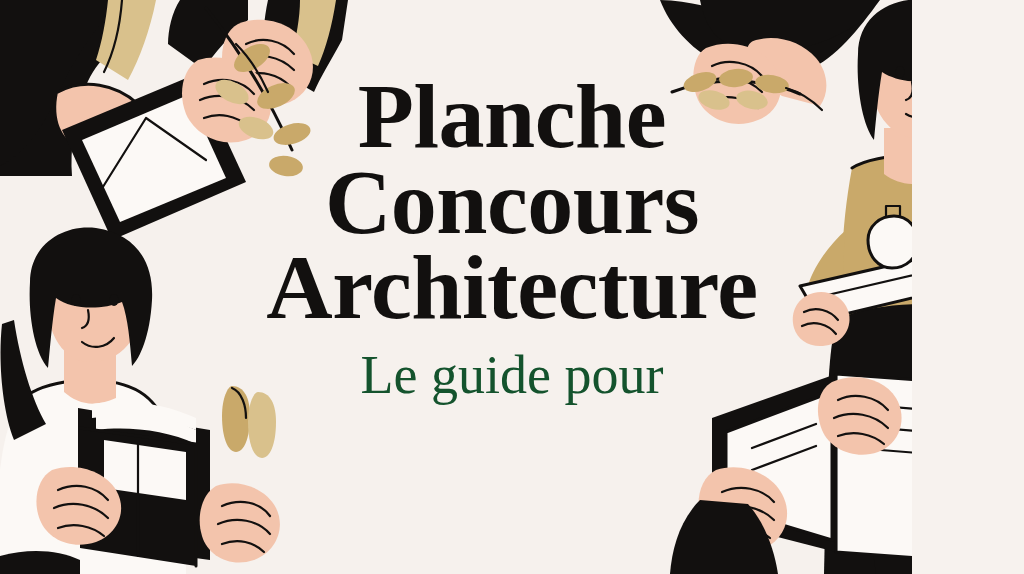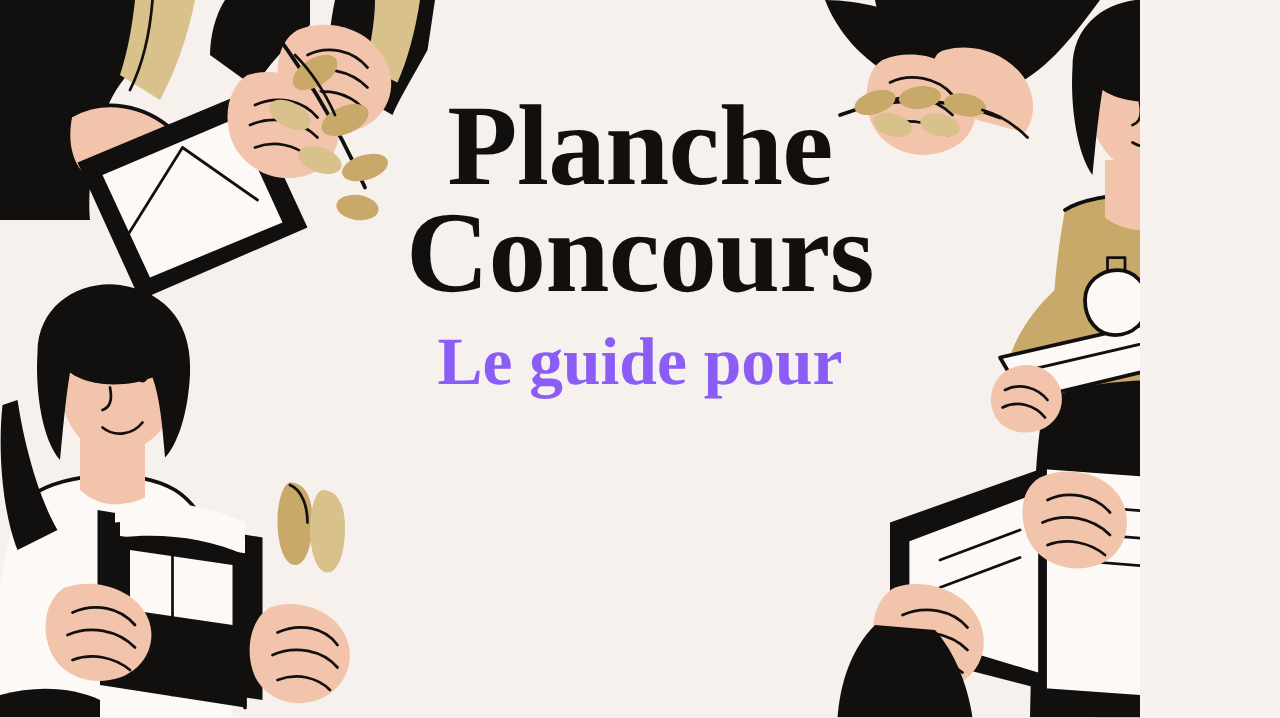--- a/index.html
+++ b/index.html
@@ -37,22 +37,22 @@
     color: #12100f;
     letter-spacing: -0.5px;
     line-height: 0.93;
     white-space: nowrap;
   }
   #title-1 { font-size: 92px; }
   #title-2 { font-size: 92px; }
   #title-3 { font-size: 92px; }
   .subtitle-line {
     font-family: "Liberation Serif", serif;
-    font-weight: 700;
-    color: #8b5cf6;
+    font-weight: 400;
+    color: #14532d;
     font-size: 54px;
     line-height: 1.12;
     white-space: nowrap;
   }
   #sub-1 { margin-top: 14px; }
 </style>
 </head>
 <body>
 
 <div id="poster">
@@ -253,16 +253,17 @@
       <path class="ln2" d="M218 524 C236 516 258 520 270 534"></path>
       <path class="ln2" d="M222 544 C238 538 254 542 264 552"></path>
     </g>
 
     <path class="ink" d="M0 556 C30 548 58 550 80 560 L80 574 L0 574 Z"></path>
   </svg>
 
   <div class="title-block">
     <div class="title-line" id="title-1">Planche</div>
     <div class="title-line" id="title-2">Concours</div>
+    <div class="title-line" id="title-3">Architecture</div>
     <div class="subtitle-line" id="sub-1">Le guide pour</div>
   </div>
 
 </div>
 
 </body></html>

